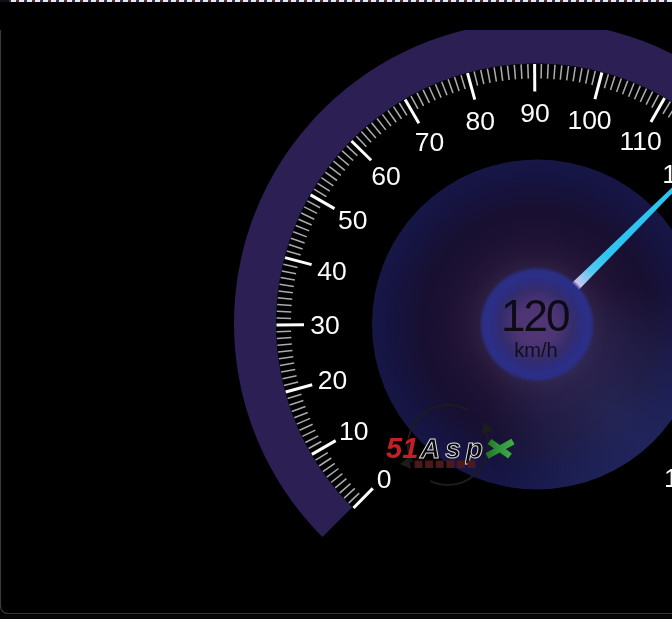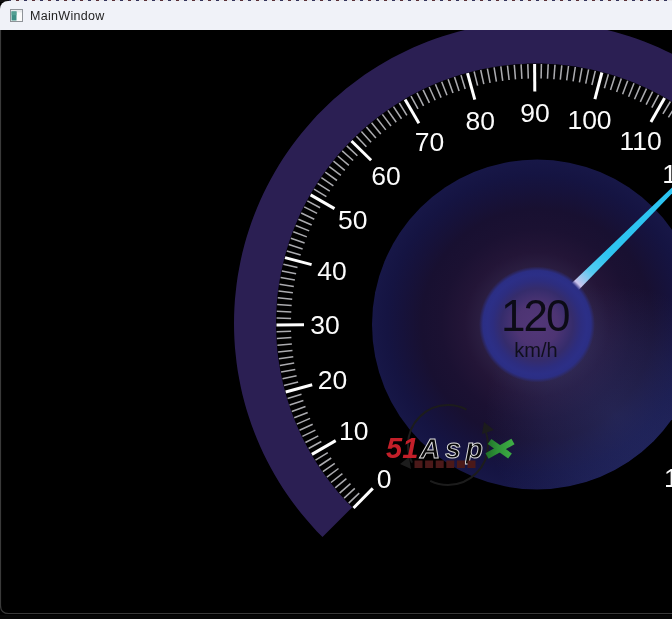--- a/index.html
+++ b/index.html
@@ -5,29 +5,20 @@
   #stage{position:relative;width:672px;height:619px;background:#000;will-change:transform;}
   #titlebar{position:absolute;left:0;top:1px;width:672px;height:29px;background:#f0f2f8;border-radius:8px 0 0 0;}
   #titletext{position:absolute;left:30px;top:8px;font-size:12.5px;letter-spacing:0.3px;color:rgba(27,27,27,0.99);}
   #topline{position:absolute;left:0;top:0;width:672px;height:1.5px;background:repeating-linear-gradient(90deg,#5a3038 0 3px,#e8e8ec 3px 8px,#35355c 8px 11px,#e8e8ec 11px 16px);}
   #client{position:absolute;left:0;top:30px;width:672px;height:584px;}
 </style></head>
 <body>
 <div id="stage">
   <div id="topline"></div>
   <div style="position:absolute;left:0;top:0;width:9px;height:2px;background:#101010"></div>
-  <div id="titlebar">
-    <svg style="position:absolute;left:10px;top:8px" width="13" height="13" viewBox="0 0 13 13">
-      <rect x="0.5" y="0.5" width="12" height="12" fill="#fbfbfb" stroke="#8f9398" stroke-width="1"></rect>
-      <rect x="1" y="1" width="11" height="2.4" fill="#e8eaec"></rect>
-      <rect x="1.5" y="2.4" width="5" height="9.1" fill="#3f8f85"></rect>
-      <rect x="1.5" y="2.4" width="5" height="3.8" fill="#5aa395" opacity="0.8"></rect>
-    </svg>
-    <div id="titletext">MainWindow</div>
-  </div>
   <div id="client">
   <svg width="672" height="584" viewBox="0 30 672 584" style="opacity:0.995">
     <defs>
       <radialGradient id="disc" gradientUnits="userSpaceOnUse" cx="537.0" cy="324.5" r="165">
         <stop offset="0%" stop-color="#3a2852"></stop>
         <stop offset="34%" stop-color="#2c1f42"></stop>
         <stop offset="44%" stop-color="#241638"></stop>
         <stop offset="58%" stop-color="#1c1233"></stop>
         <stop offset="70%" stop-color="#191132"></stop>
         <stop offset="82%" stop-color="#17133c"></stop>

